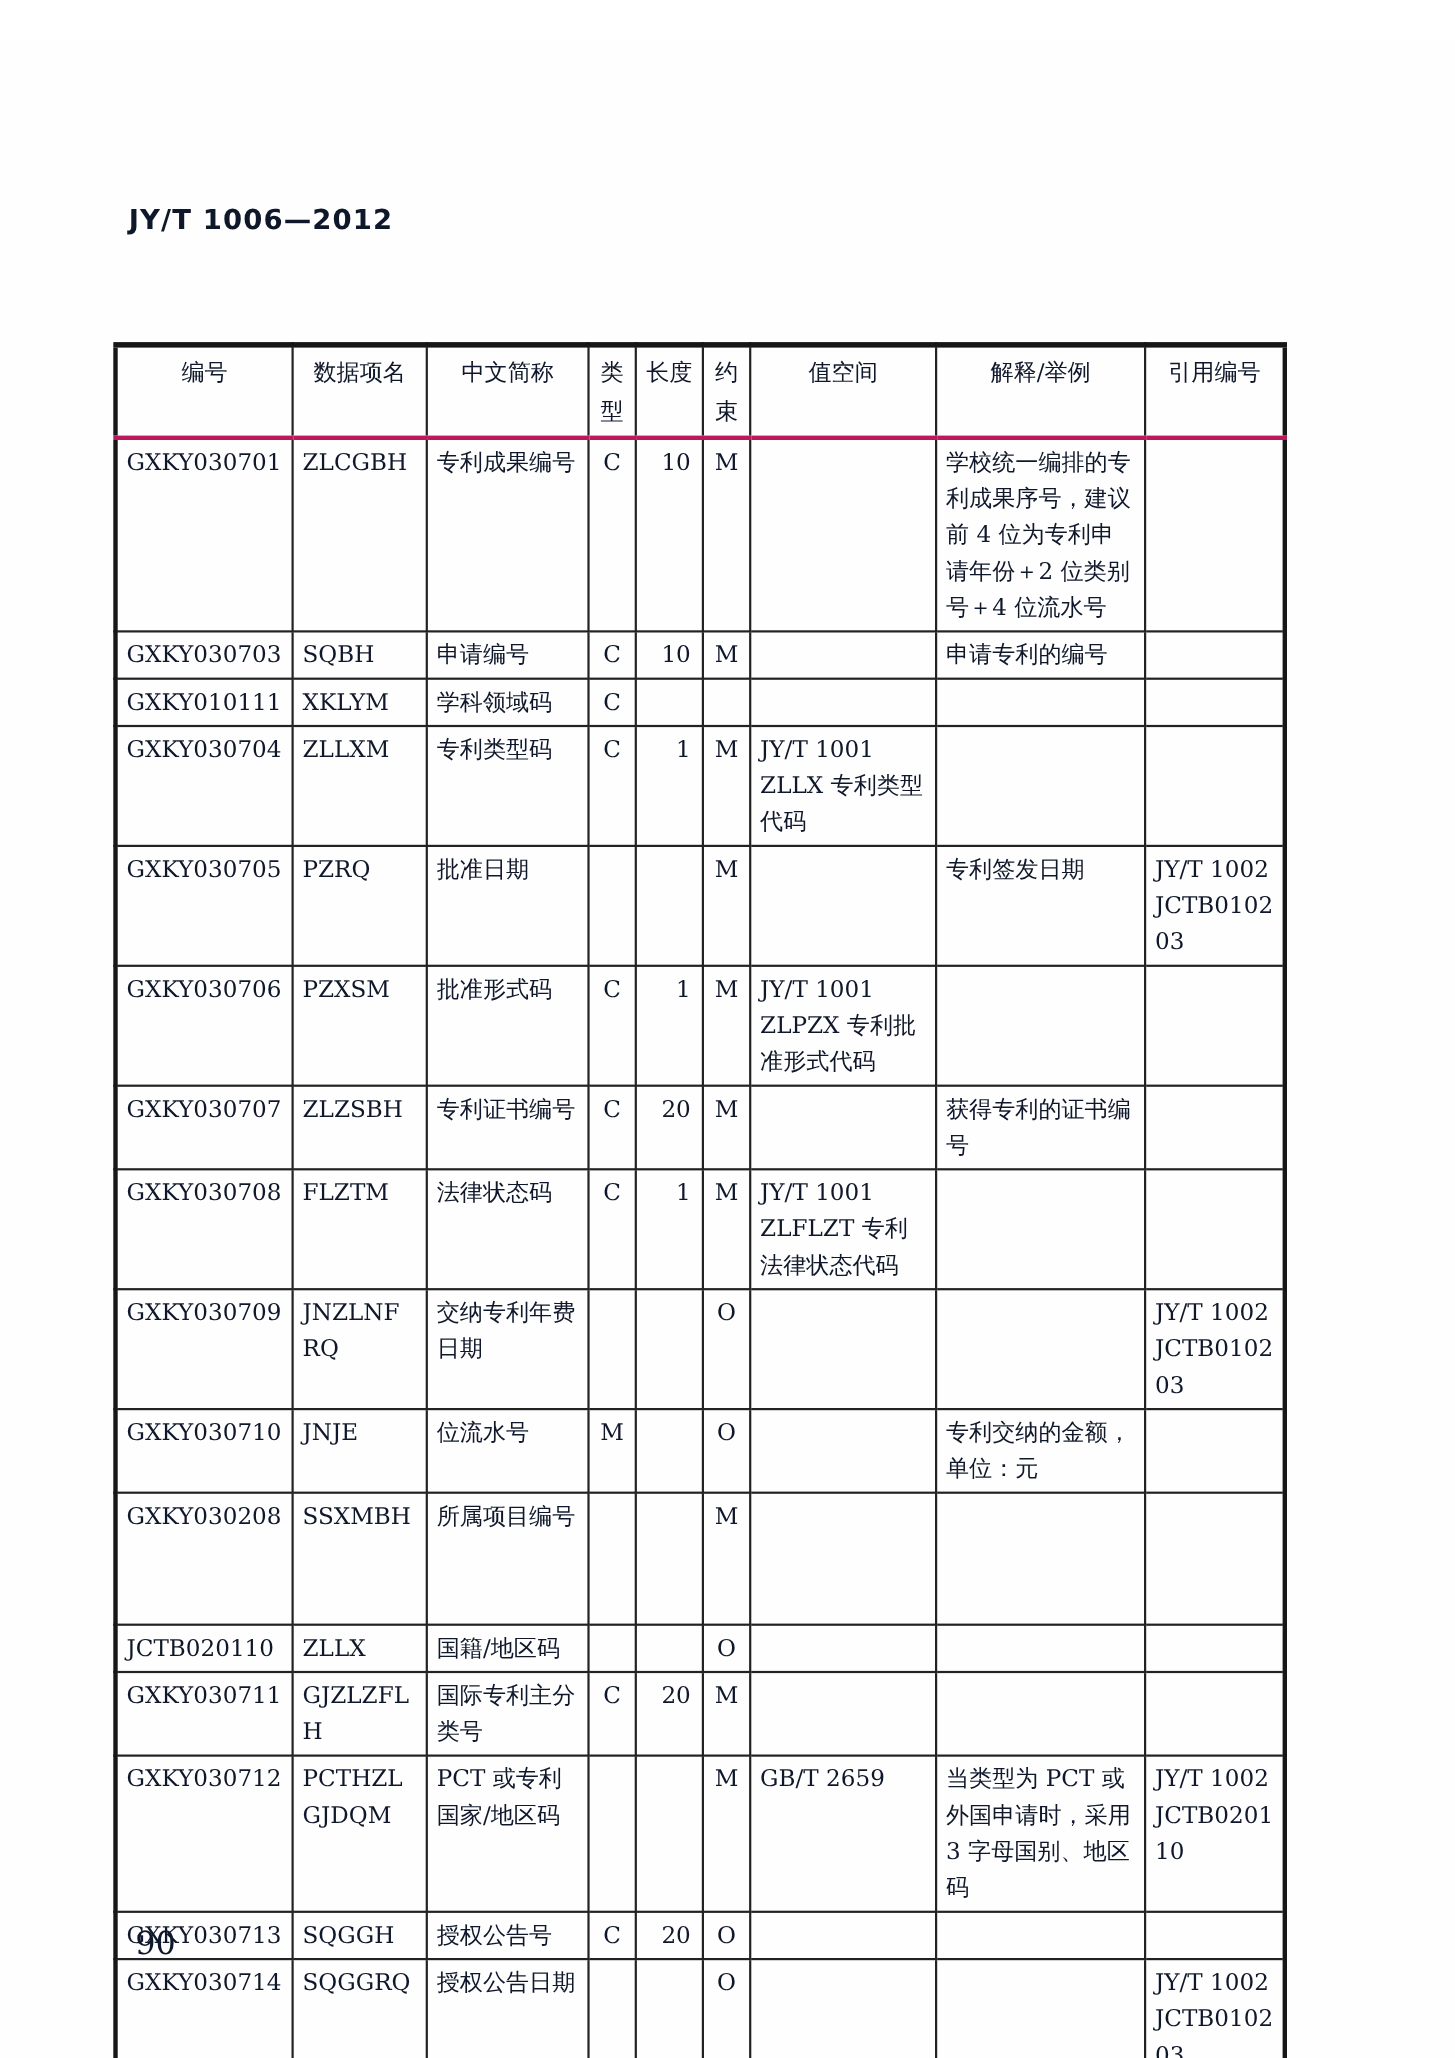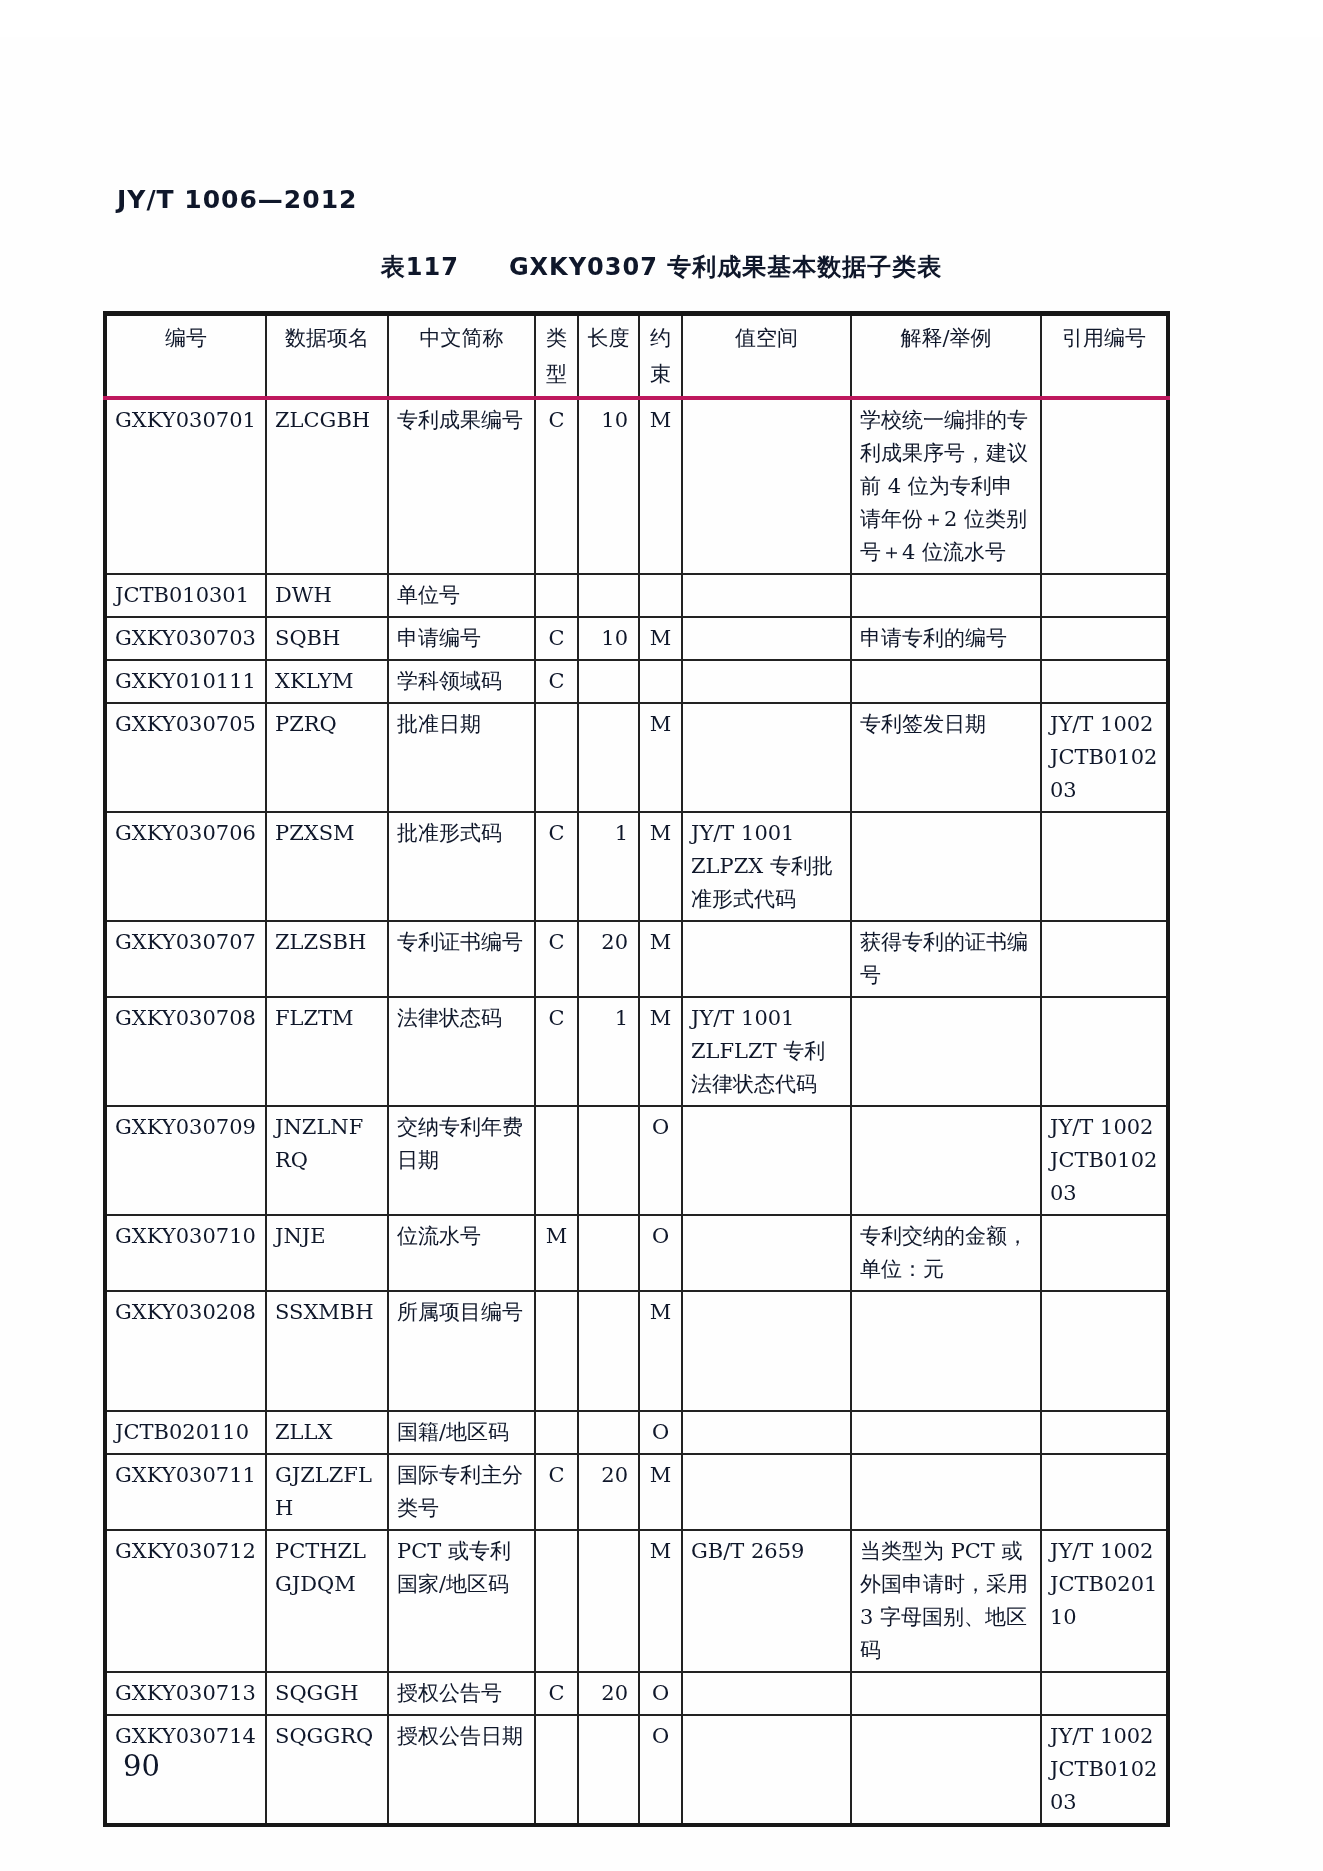--- a/index.html
+++ b/index.html
@@ -89,21 +89,20 @@
     font-size: 29px;
   }
 </style>
 </head>
 <body>
 
 <div id="page">
 
   <div id="standard-code">JY/T 1006—2012</div>
 
-  <div id="table-caption">表117　　GXKY0307 专利成果基本数据子类表</div>
 
   <table id="data-table">
     <colgroup>
       <col style="width:161px">
         <col style="width:122px">
         <col style="width:147px">
       <col style="width:43px">
         <col style="width:61px">
         <col style="width:43px">
       <col style="width:169px">
@@ -129,49 +128,49 @@
         <td>ZLCGBH</td>
         <td>专利成果编号</td>
         <td>C</td>
         <td>10</td>
         <td>M</td>
         <td></td>
         <td>学校统一编排的专利成果序号，建议前 4 位为专利申请年份＋2 位类别号＋4 位流水号</td>
         <td></td>
       </tr>
       <tr>
-        <td>JCTB010301</td>
-        <td>DWH</td>
-        <td>单位号</td>
-        <td></td>
-        <td></td>
-        <td></td>
-        <td></td>
-        <td></td>
-        <td></td>
-      </tr>
-      <tr>
         <td>GXKY030703</td>
         <td>SQBH</td>
         <td>申请编号</td>
         <td>C</td>
         <td>10</td>
         <td>M</td>
         <td></td>
         <td>申请专利的编号</td>
         <td></td>
       </tr>
       <tr>
         <td>GXKY010111</td>
         <td>XKLYM</td>
         <td>学科领域码</td>
         <td>C</td>
         <td></td>
         <td></td>
         <td></td>
+        <td></td>
+        <td></td>
+      </tr>
+      <tr>
+        <td>GXKY030704</td>
+        <td>ZLLXM</td>
+        <td>专利类型码</td>
+        <td>C</td>
+        <td>1</td>
+        <td>M</td>
+        <td>JY/T 1001 ZLLX 专利类型代码</td>
         <td></td>
         <td></td>
       </tr>
       <tr>
         <td>GXKY030705</td>
         <td>PZRQ</td>
         <td>批准日期</td>
         <td></td>
         <td></td>
         <td>M</td>

